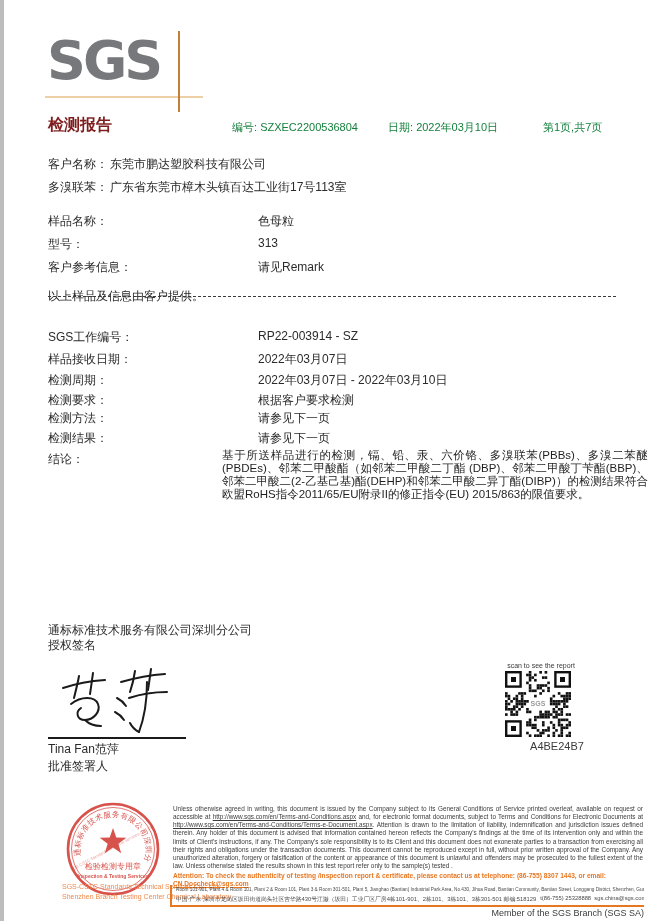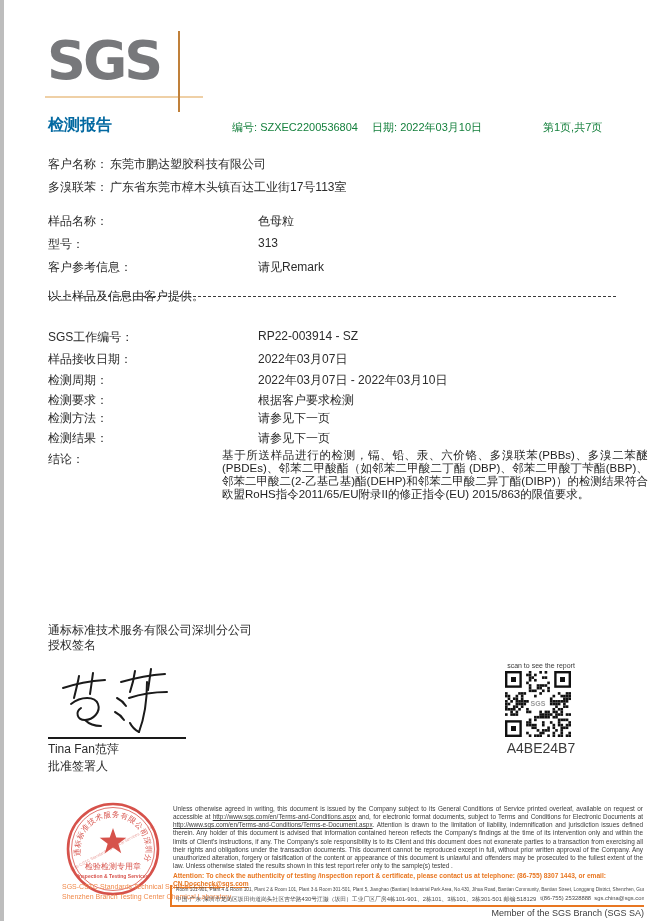--- a/index.html
+++ b/index.html
@@ -10,24 +10,24 @@
   }
   .abs{position:absolute;}
   
   .scan-edge{left:0;top:0;width:4px;height:921px;background:#bdbdbd;}
   
   .logo-text{left:47px;top:34px;font-size:54px;font-weight:bold;color:#77787b;
     letter-spacing:-3px;line-height:1;font-family:"DejaVu Sans","Liberation Sans",sans-serif;}
   .logo-hline{left:45px;top:96px;width:158px;height:2px;background:#efd0a6;}
   .logo-vline{left:178px;top:31px;width:2px;height:81px;background:#c0803a;}
   
-  .doc-title{left:48px;top:115px;font-size:16px;font-weight:bold;color:#0369a1;}
+  .doc-title{left:48px;top:115px;font-size:16px;font-weight:bold;color:#7f1d1d;}
   .hmeta{top:120px;font-size:11px;color:#15803d;}
   .hm-no{left:232px;}
-  .hm-date{left:372px;}
+  .hm-date{left:388px;}
   .hm-page{left:543px;}
   
   .row{position:absolute;font-size:12px;white-space:nowrap;}
   .row .lbl{position:absolute;left:0;}
   .row .val{position:absolute;}
   .v110{left:62px;}
   .v174{left:174px;margin-left:36px;}
   .note{left:48px;top:288px;font-size:12px;}
   .dash{left:48px;top:296px;width:570px;height:1px;
     background:repeating-linear-gradient(90deg,#3a3a3a 0 3px,transparent 3px 5px);}
@@ -38,21 +38,21 @@
   
   .sig-company{left:48px;top:622px;font-size:12px;}
   .sig-auth{left:48px;top:637px;font-size:12px;}
   .sig-draw{left:55px;top:668px;}
   .sig-line{left:48px;top:737px;width:138px;height:2px;background:#1a1a1a;}
   .sig-name{left:48px;top:741px;font-size:12px;}
   .sig-title{left:48px;top:758px;font-size:12px;}
   
   .qr-caption{left:496px;top:662px;width:90px;text-align:center;font-size:7px;color:#3a3a3a;}
   .qr-box{left:505px;top:671px;}
-  .qr-code-text{left:496px;top:740px;width:90px;text-align:center;font-size:14px;color:#3a3a3a;}
+  .qr-code-text{left:512px;top:740px;width:90px;text-align:center;font-size:11px;color:#3a3a3a;}
   
   .stamp{left:60px;top:796px;}
   .f-company1{left:62px;top:883px;font-size:7px;color:#f08a4b;white-space:nowrap;}
   .f-company2{left:62px;top:893px;font-size:7px;color:#f08a4b;white-space:nowrap;}
   .legal{left:173px;top:805px;width:470px;font-size:6.4px;line-height:8.15px;
     color:#3c3c3c;text-align:justify;}
   .legal .url{text-decoration:underline;}
   .attention{left:173px;top:872px;width:470px;font-size:6.6px;line-height:7.6px;
     color:#e87722;font-weight:bold;}
   .attention .email{text-decoration:underline;}

